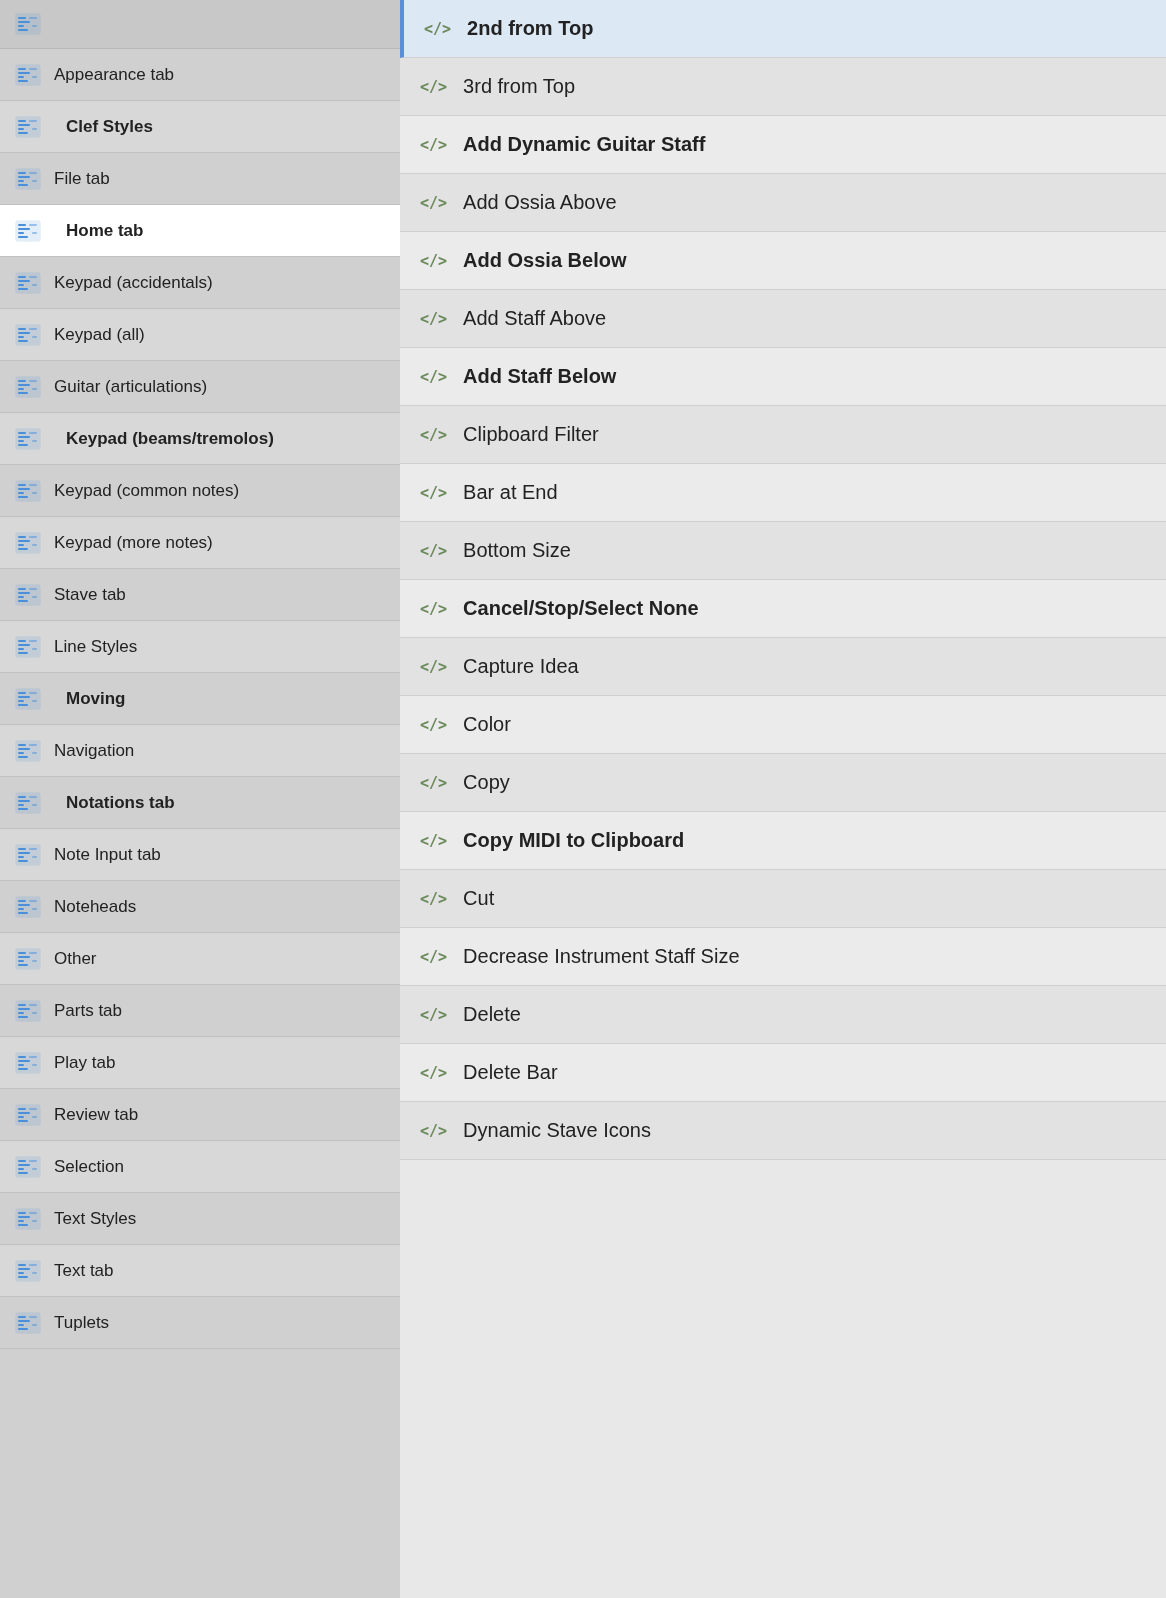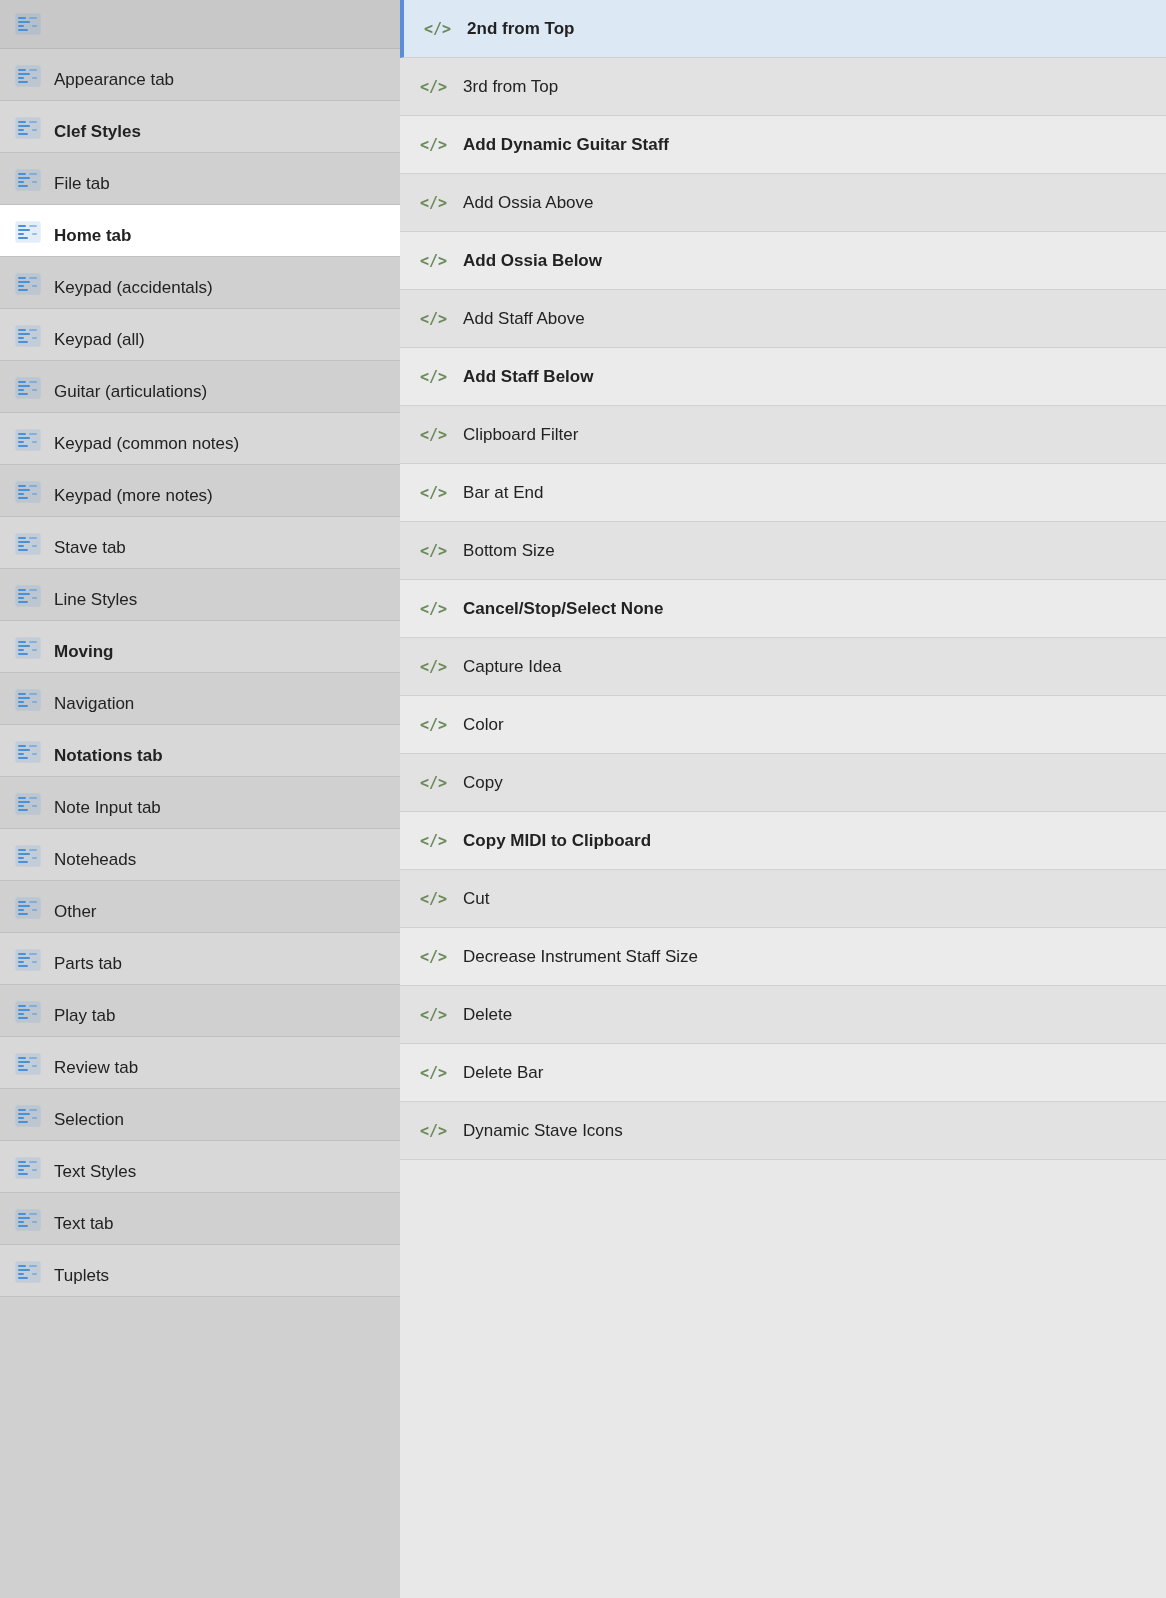--- a/index.html
+++ b/index.html
@@ -41,21 +41,21 @@
       flex: 1;
     }
 
     .header-chevron {
       color: #555;
       font-size: 16px;
     }
 
     .sidebar-item {
       display: flex;
-      align-items: flex-end;
+      align-items: center;
       padding: 10px 14px;
       border-bottom: 1px solid #c0c0c0;
       cursor: pointer;
       min-height: 52px;
     }
 
     .sidebar-item:nth-child(even) {
       background: #d8d8d8;
     }
 
@@ -78,20 +78,21 @@
     }
 
     .sidebar-item-label {
       font-size: 17px;
       color: #222;
       font-weight: 400;
     }
 
     .sidebar-item.bold-item .sidebar-item-label {
       font-weight: 600;
+      margin-left: 12px;
     }
 
     
     .blueprint-icon {
       display: inline-block;
       width: 26px;
       height: 22px;
     }
 
     
@@ -127,21 +128,21 @@
     .right-item-icon {
       margin-right: 16px;
       color: #6b8a5a;
       font-size: 15px;
       font-family: monospace;
       font-weight: 600;
       flex-shrink: 0;
     }
 
     .right-item-label {
-      font-size: 17px;
+      font-size: 20px;
       color: #222;
       font-weight: 400;
     }
 
     .right-item.bold-right .right-item-label {
       font-weight: 700;
     }
   </style>
 </head>
 <body>
@@ -256,20 +257,34 @@
     <rect x="3" y="4" width="8" height="2" rx="1" fill="#4a90d9"></rect>
     <rect x="3" y="8" width="12" height="2" rx="1" fill="#4a90d9"></rect>
     <rect x="3" y="12" width="6" height="2" rx="1" fill="#4a90d9"></rect>
     <rect x="3" y="16" width="10" height="2" rx="1" fill="#4a90d9"></rect>
     <rect x="14" y="4" width="8" height="2" rx="1" fill="#4a90d9" opacity="0.5"></rect>
     <rect x="17" y="12" width="5" height="2" rx="1" fill="#4a90d9" opacity="0.5"></rect>
   </svg>
         </div>
         <span class="sidebar-item-label">Guitar (articulations)</span>
       </div>
+      <div class="sidebar-item bold-item">
+        <div class="sidebar-item-icon">
+          <svg class="blueprint-icon" viewBox="0 0 26 22" fill="none" xmlns="http://www.w3.org/2000/svg">
+    <rect x="1" y="1" width="24" height="20" rx="2" fill="#4a90d9" opacity="0.15" stroke="#4a90d9" stroke-width="1.5"></rect>
+    <rect x="3" y="4" width="8" height="2" rx="1" fill="#4a90d9"></rect>
+    <rect x="3" y="8" width="12" height="2" rx="1" fill="#4a90d9"></rect>
+    <rect x="3" y="12" width="6" height="2" rx="1" fill="#4a90d9"></rect>
+    <rect x="3" y="16" width="10" height="2" rx="1" fill="#4a90d9"></rect>
+    <rect x="14" y="4" width="8" height="2" rx="1" fill="#4a90d9" opacity="0.5"></rect>
+    <rect x="17" y="12" width="5" height="2" rx="1" fill="#4a90d9" opacity="0.5"></rect>
+  </svg>
+        </div>
+        <span class="sidebar-item-label">Keypad (beams/tremolos)</span>
+      </div>
       <div class="sidebar-item">
         <div class="sidebar-item-icon">
           <svg class="blueprint-icon" viewBox="0 0 26 22" fill="none" xmlns="http://www.w3.org/2000/svg">
     <rect x="1" y="1" width="24" height="20" rx="2" fill="#4a90d9" opacity="0.15" stroke="#4a90d9" stroke-width="1.5"></rect>
     <rect x="3" y="4" width="8" height="2" rx="1" fill="#4a90d9"></rect>
     <rect x="3" y="8" width="12" height="2" rx="1" fill="#4a90d9"></rect>
     <rect x="3" y="12" width="6" height="2" rx="1" fill="#4a90d9"></rect>
     <rect x="3" y="16" width="10" height="2" rx="1" fill="#4a90d9"></rect>
     <rect x="14" y="4" width="8" height="2" rx="1" fill="#4a90d9" opacity="0.5"></rect>
     <rect x="17" y="12" width="5" height="2" rx="1" fill="#4a90d9" opacity="0.5"></rect>

